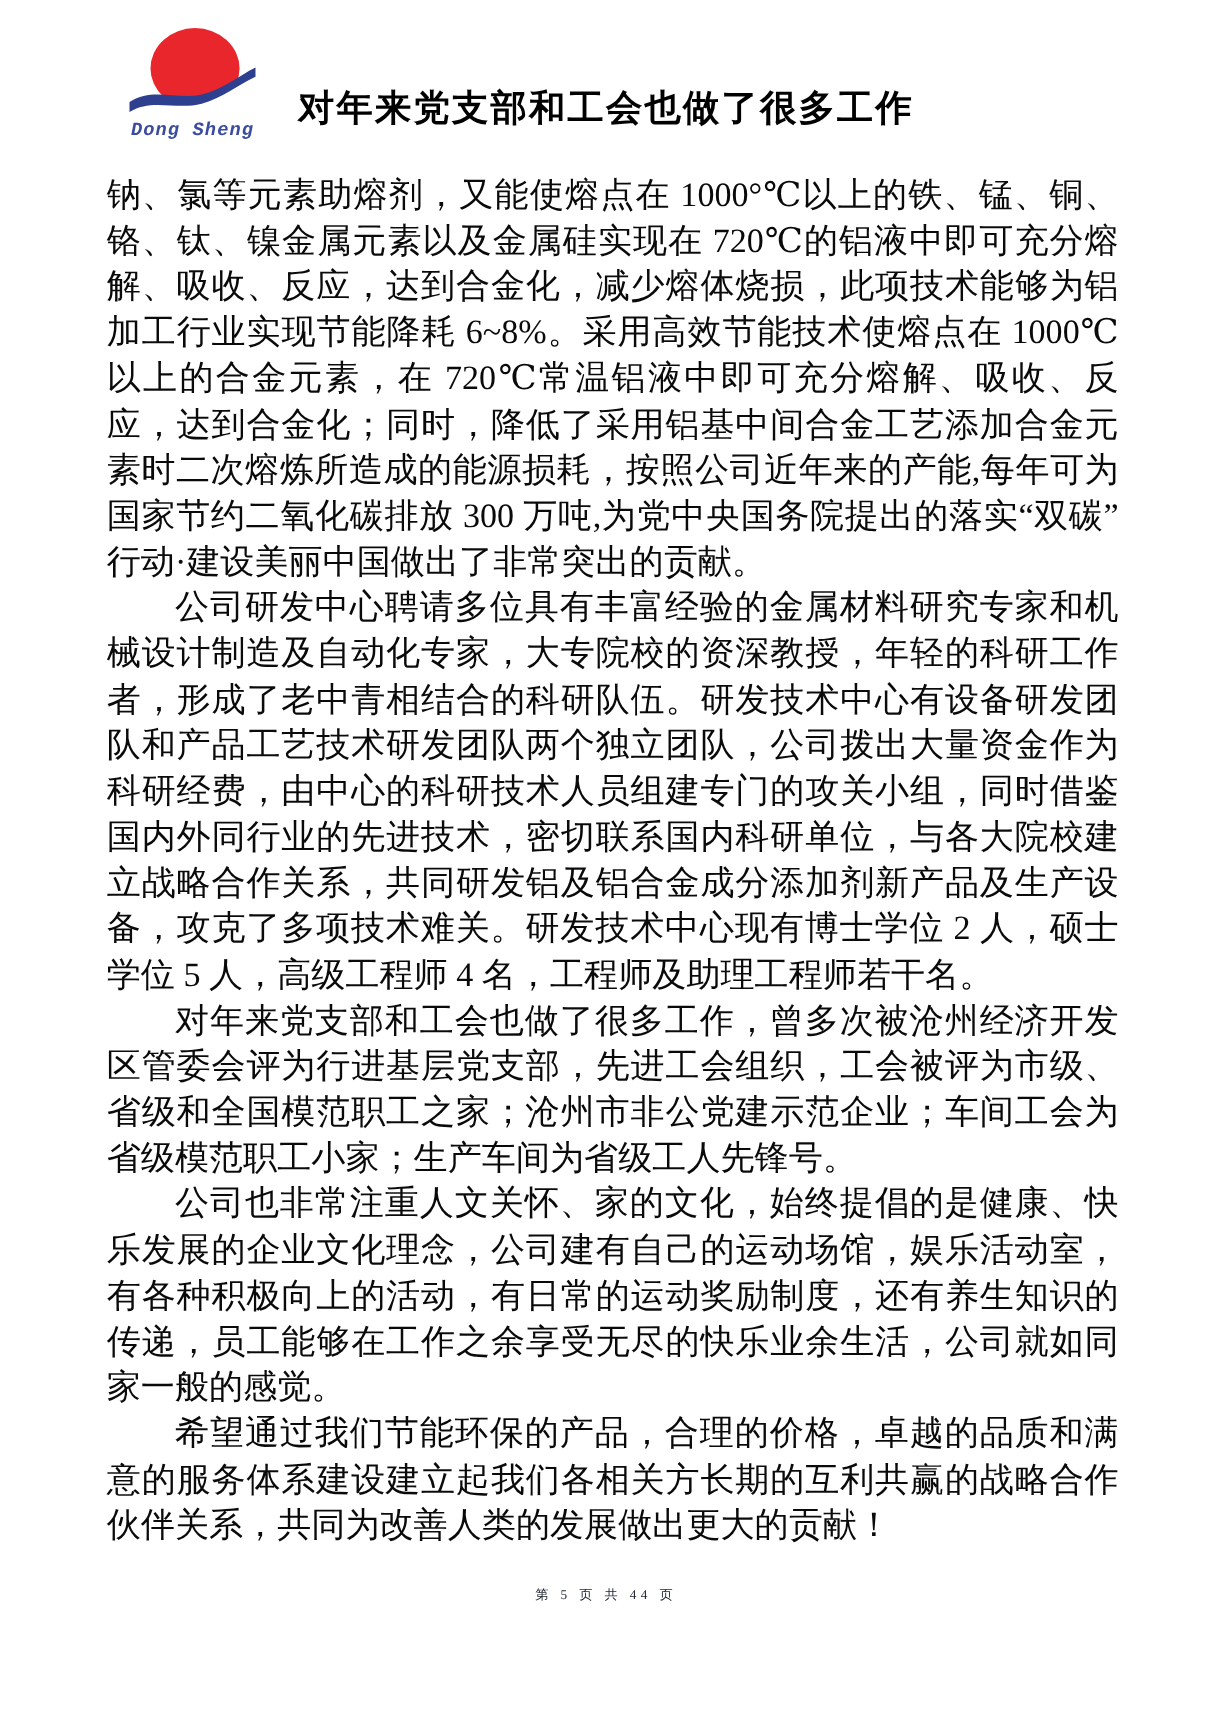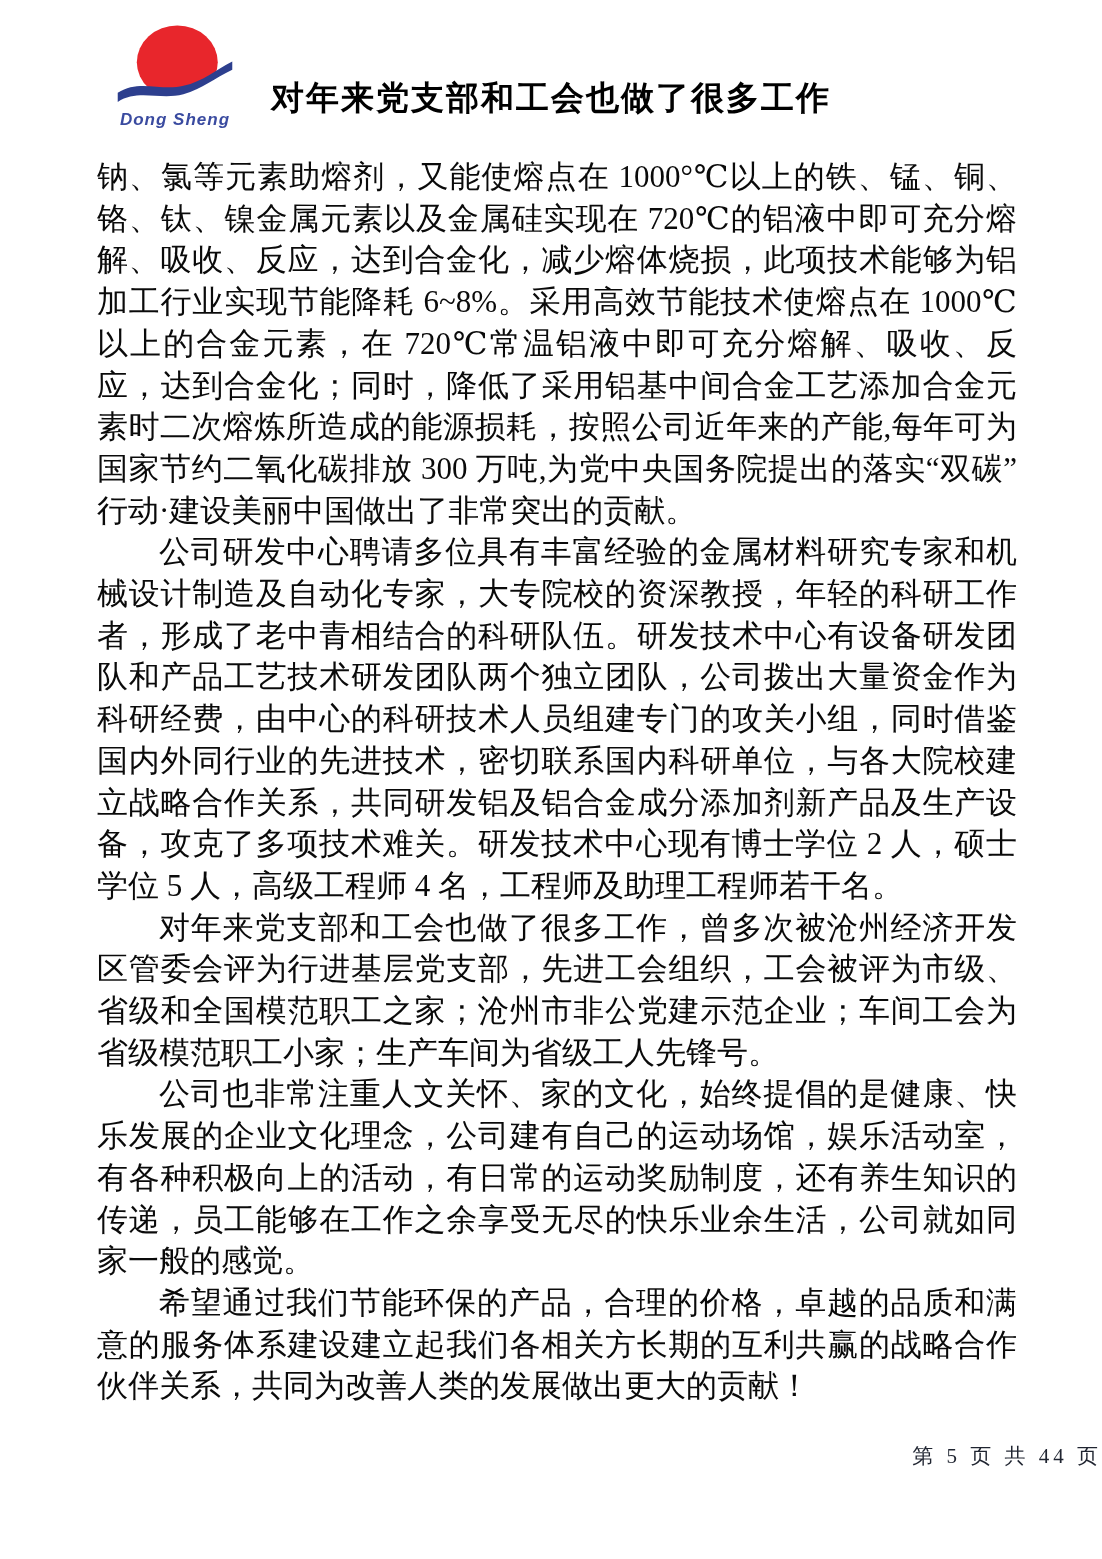--- a/index.html
+++ b/index.html
@@ -29,21 +29,21 @@
   }
   .logo-svg {
     display: block;
     width: 126px;
     height: 84px;
     margin: 0 auto;
   }
   .brand-text {
     display: block;
     margin-top: 2px;
-    font-family: Liberation Sans, sans-serif;
+    font-family: Liberation Mono, monospace;
     font-style: italic;
     font-weight: bold;
     font-size: 17px;
     letter-spacing: 1px;
     color: #3a4ba0;
     white-space: nowrap;
   }
   .company-title {
     position: absolute;
     top: 76px;
@@ -75,22 +75,22 @@
   .body-text p.indent {
     text-indent: 2em;
   }
 
   
   .page-footer {
     position: absolute;
     top: 1442px;
     left: 0;
     width: 100%;
-    text-align: right;
-    font-size: 21px;
+    text-align: center;
+    font-size: 12px;
     letter-spacing: 4px;
     color: #1f2430;
   }
 </style>
 </head>
 <body>
 
 <div class="page">
 
   <div class="header-logo">

